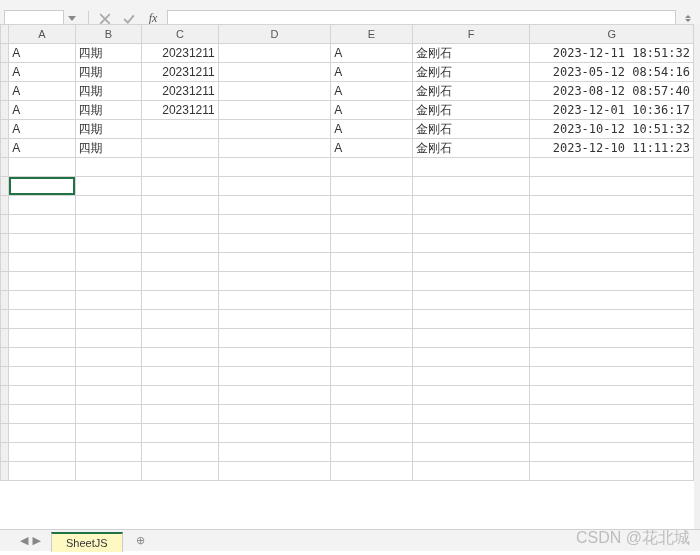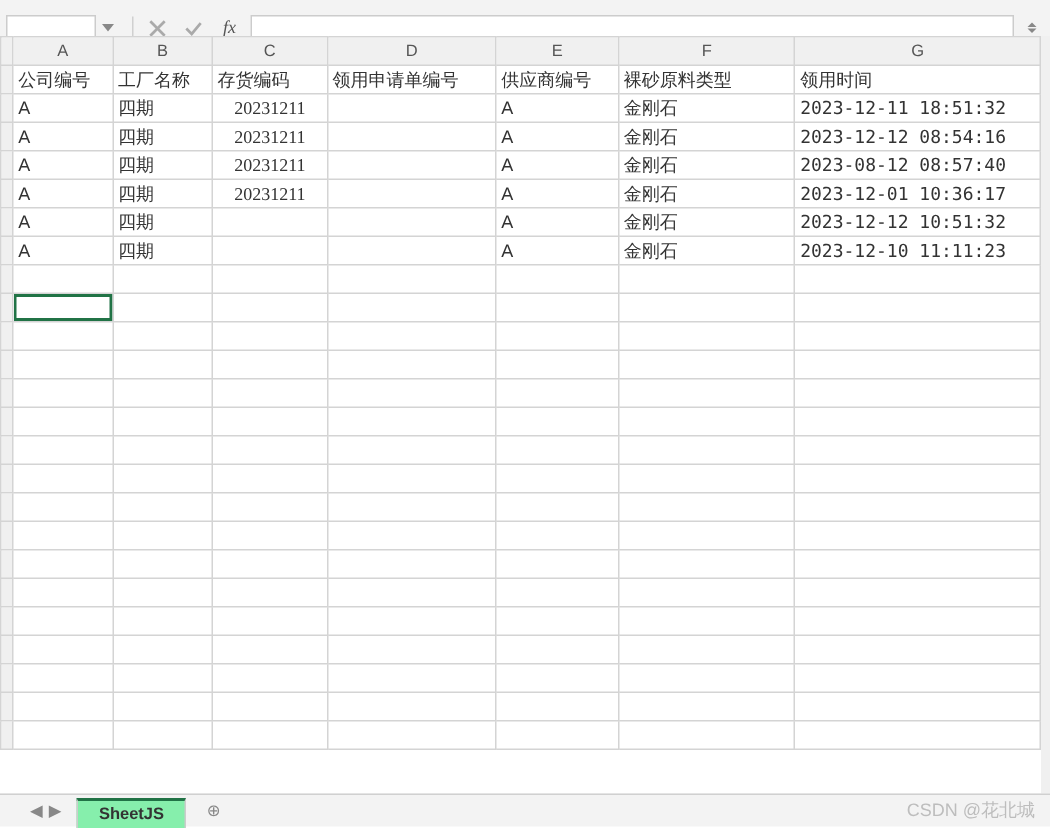--- a/index.html
+++ b/index.html
@@ -67,22 +67,22 @@
       font-size: 11px;
     }
     th.rowhdr {
       background: #f0f0f0;
       text-align: center;
       color: #555;
       width: 8px;
       font-size: 11px;
     }
     .corner { background: #f0f0f0; width: 8px; }
-    td.numcol { text-align: center; font-family: Liberation Serif, serif; }
-    td.datecol { text-align: left; font-family: Consolas, monospace; }
+    td.numcol { text-align: right; font-family: Liberation Sans, sans-serif; }
+    td.datecol { text-align: right; font-family: Consolas, monospace; }
     td.txtcol { text-align: left; }
     .sel-cell {
       text-align: left;
       box-shadow: inset 0 0 0 2px #217346;
       background: #fff;
     }
     .sheet-tabs {
       position: absolute;
       left: 0; right: 0; bottom: 4px;
       height: 22px;
@@ -102,33 +102,33 @@
       border-bottom: none;
       padding: 2px 14px;
       height: 20px;
       display: flex;
       align-items: center;
       border-top-left-radius: 0;
       border-top-right-radius: 0;
       position: relative;
       top: 1px;
     }
-    .tab.active { border-top: 2px solid #217346; background: #86efac; font-weight: 700; }
+    .tab.active { border-top: 2px solid #217346; background: #fef9c3; font-weight: 400; }
     .add-tab { width: 24px; display: flex; align-items: center; justify-content: center; color: #888; cursor: pointer; margin-left: 6px; }
     .scroll-right {
       position: absolute;
       right: 0; top: 24px; bottom: 26px;
       width: 6px;
       background: #f0f0f0;
     }
     .watermark {
       position: absolute;
       right: 10px;
       bottom: 6px;
-      font-size: 12px;
+      font-size: 16px;
       color: #bdbdbd;
       font-family: Arial, sans-serif;
     }
   </style>
 </head>
 <body>
 
 <div class="formula-bar">
   <div class="name-box"></div>
   <div class="fb-dropdown"></div>
@@ -170,47 +170,37 @@
           <th class="colhdr">A</th>
           <th class="colhdr">B</th>
           <th class="colhdr">C</th>
           <th class="colhdr">D</th>
           <th class="colhdr">E</th>
           <th class="colhdr">F</th>
           <th class="colhdr">G</th>
         </tr>
         <tr>
           <th class="rowhdr"></th>
-          <td class="txtcol">公司编号</td>
-          <td class="txtcol">工厂名称</td>
-          <td class="txtcol">存货编码</td>
-          <td class="txtcol">领用申请单编号</td>
-          <td class="txtcol">供应商编号</td>
-          <td class="txtcol">裸砂原料类型</td>
-          <td class="txtcol">领用时间</td>
-        </tr>
-        <tr>
-          <th class="rowhdr"></th>
           <td class="txtcol">A</td>
           <td class="txtcol">四期</td>
           <td class="numcol">20231211</td>
           <td class="txtcol"></td>
           <td class="txtcol">A</td>
           <td class="txtcol">金刚石</td>
           <td class="datecol">2023-12-11 18:51:32</td>
         </tr>
         <tr>
           <th class="rowhdr"></th>
           <td class="txtcol">A</td>
           <td class="txtcol">四期</td>
           <td class="numcol">20231211</td>
           <td class="txtcol"></td>
           <td class="txtcol">A</td>
           <td class="txtcol">金刚石</td>
-          <td class="datecol">2023-12-12 08:54:16</td>
+          <td class="datecol">2023-05-12 08:54:16</td>
         </tr>
         <tr>
           <th class="rowhdr"></th>
           <td class="txtcol">A</td>
           <td class="txtcol">四期</td>
           <td class="numcol">20231211</td>
           <td class="txtcol"></td>
           <td class="txtcol">A</td>
           <td class="txtcol">金刚石</td>
           <td class="datecol">2023-08-12 08:57:40</td>
@@ -226,21 +216,21 @@
           <td class="datecol">2023-12-01 10:36:17</td>
         </tr>
         <tr>
           <th class="rowhdr"></th>
           <td class="txtcol">A</td>
           <td class="txtcol">四期</td>
           <td class="numcol"></td>
           <td class="txtcol"></td>
           <td class="txtcol">A</td>
           <td class="txtcol">金刚石</td>
-          <td class="datecol">2023-12-12 10:51:32</td>
+          <td class="datecol">2023-10-12 10:51:32</td>
         </tr>
         <tr>
           <th class="rowhdr"></th>
           <td class="txtcol">A</td>
           <td class="txtcol">四期</td>
           <td class="numcol"></td>
           <td class="txtcol"></td>
           <td class="txtcol">A</td>
           <td class="txtcol">金刚石</td>
           <td class="datecol">2023-12-10 11:11:23</td>

